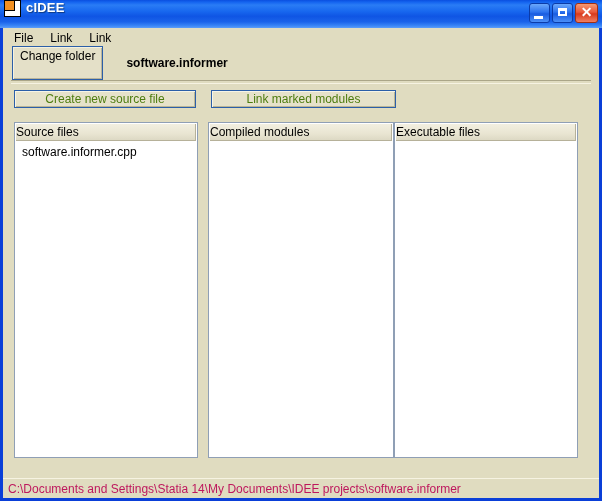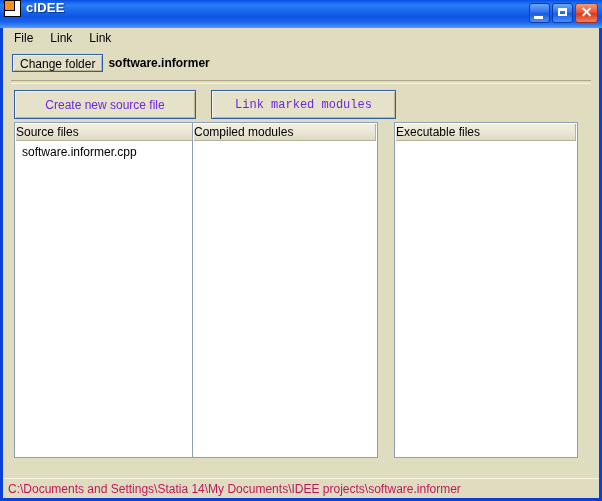--- a/index.html
+++ b/index.html
@@ -140,80 +140,80 @@
     height: 30px;
     display: flex;
     align-items: center;
     padding-left: 9px;
   }
   .btn-change-folder {
     font-size: 12px;
     color: #000;
     background: #e4e0c8;
     border: 1px solid #2c5fa8;
-    padding: 3px 7px 0 7px;
+    padding: 3px 7px 16px 7px;
     box-shadow: inset 1px 1px 0 #f4f1df, inset -1px -1px 0 #b9b49a;
     white-space: nowrap;
     line-height: 13px;
   }
   .folder-name {
     font-size: 12px;
     font-weight: bold;
     color: #000;
-    margin-left: 5px;
+    margin-left: 23px;
     white-space: nowrap;
   }
 
   .separator {
     margin: 2px 8px 0 8px;
     height: 2px;
     border-top: 1px solid #aba688;
     border-bottom: 1px solid #f6f3e2;
   }
 
   .action-row {
     position: relative;
     height: 28px;
     margin-top: 6px;
   }
   .action-btn {
     position: absolute;
     top: 0;
-    height: 29px;
-    font-size: 12px;
-    color: #6d28d9;
+    height: 18px;
+    font-size: 12px;
+    color: #4d7c0f;
     background: #e6e2ca;
     border: 1px solid #2c5fa8;
     box-shadow: inset 1px 1px 0 #f7f5e6, inset -1px -1px 0 #bab596;
     display: flex;
     align-items: center;
     justify-content: center;
     box-sizing: border-box;
     white-space: nowrap;
   }
   .action-btn.create { left: 11px; width: 182px; }
-  .action-btn.link   { left: 208px; width: 185px; font-family: Liberation Mono, monospace; }
+  .action-btn.link   { left: 208px; width: 185px; }
 
   
   .panels {
     position: relative;
     margin-top: 4px;
     height: 340px;
   }
   .panel {
     position: absolute;
     top: 0;
     height: 336px;
     background: #ffffff;
     border: 1px solid #8f9fb5;
     box-sizing: border-box;
     overflow: hidden;
   }
   .panel.p1 { left: 11px;  width: 184px; }
-  .panel.p2 { left: 189px; width: 186px; }
+  .panel.p2 { left: 205px; width: 186px; }
   .panel.p3 { left: 391px; width: 184px; }
 
   .panel-header {
     height: 17px;
     margin: 1px 1px 0 1px;
     background: linear-gradient(to bottom, #f2efe0 0%, #e9e5d2 60%, #ddd9c4 100%);
     border-right: 1px solid #b6b199;
     border-bottom: 1px solid #b6b199;
     display: flex;
     align-items: center;

